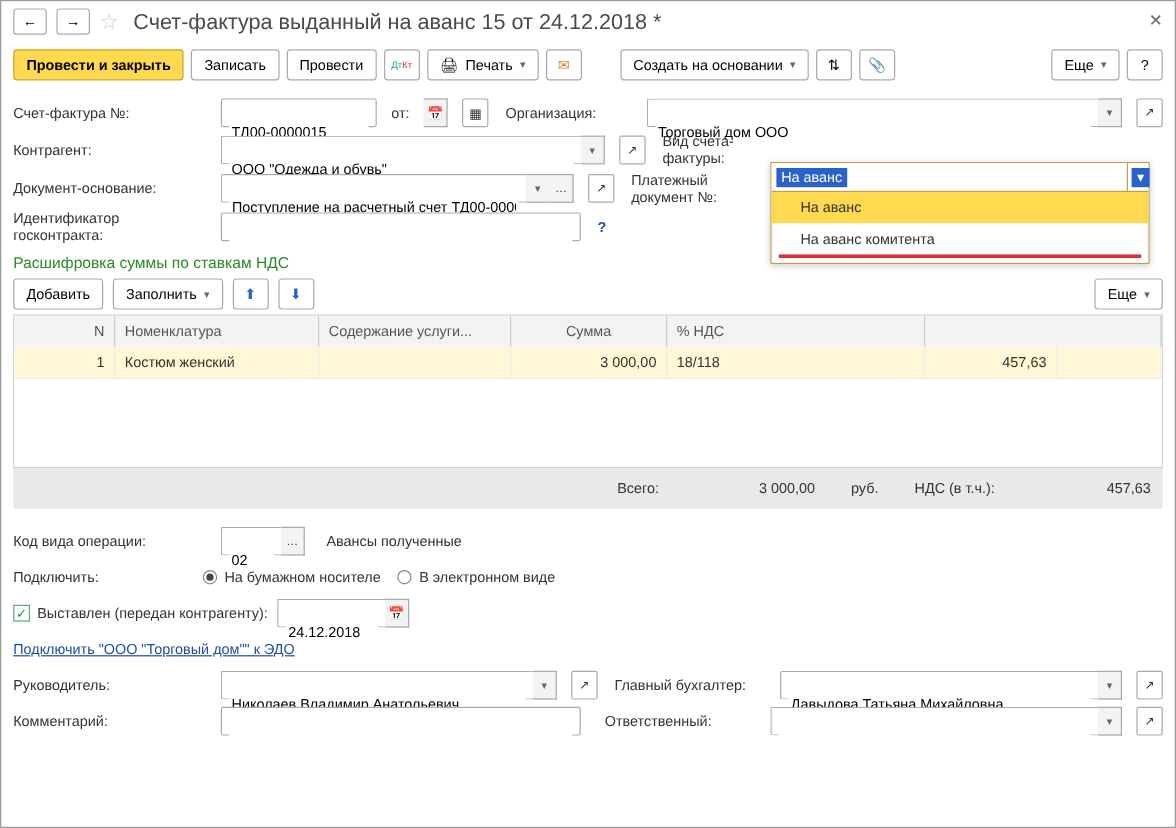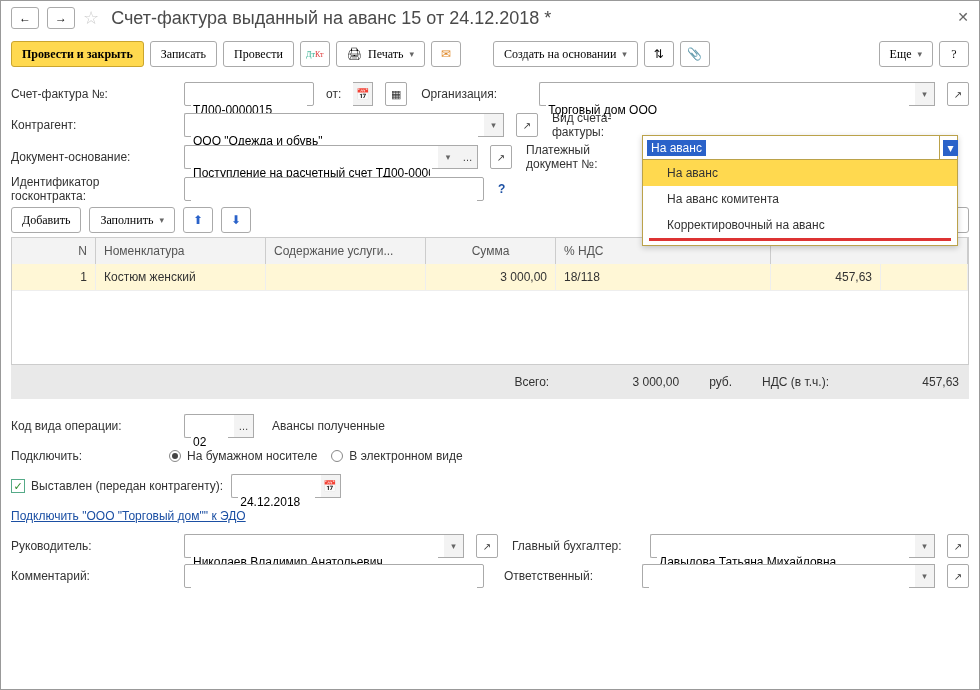--- a/index.html
+++ b/index.html
@@ -4,21 +4,21 @@
 <style>
   * { box-sizing: border-box; }
   body { margin: 0; font-family: Arial, sans-serif; font-size: 12px; color: #333; background: #fff; }
   .window { width: 980px; height: 690px; border: 1px solid #999; position: relative; background: #fff; overflow: hidden; }
   .titlebar { display: flex; align-items: center; padding: 6px 10px; gap: 8px; }
   .nav-btn { width: 28px; height: 22px; border: 1px solid #aaa; background: #fff; border-radius: 3px; cursor: pointer; display: inline-flex; align-items: center; justify-content: center; font-size: 12px; }
   .star { color: #ccc; font-size: 18px; }
   .title { font-size: 18px; color: #4a4a4a; margin-left: 4px; }
   .close-x { position: absolute; right: 10px; top: 8px; cursor: pointer; color: #666; font-size: 14px; }
   .toolbar { display: flex; align-items: center; padding: 6px 10px; gap: 6px; flex-wrap: wrap; }
-  .btn { height: 26px; border: 1px solid #aaa; border-radius: 3px; background: #fff; padding: 0 10px; cursor: pointer; display: inline-flex; align-items: center; gap: 6px; font-size: 12px; font-family: Liberation Serif, serif; }
+  .btn { height: 26px; border: 1px solid #aaa; border-radius: 3px; background: #fff; padding: 0 10px; cursor: pointer; display: inline-flex; align-items: center; gap: 6px; font-size: 12px; }
   .btn-primary { background: #ffd94f; border-color: #caa52e; font-weight: bold; }
   .btn-icon { width: 30px; padding: 0; justify-content: center; }
   .caret { font-size: 9px; color: #666; }
   .spacer { flex: 1; }
   .form-area { padding: 4px 10px; }
   .row { display: flex; align-items: center; gap: 8px; margin: 4px 0; min-height: 26px; }
   .label { width: 165px; color: #333; }
   .label2 { width: 110px; color: #333; }
   .input { height: 24px; border: 1px solid #aaa; border-radius: 2px; padding: 0 6px; background: #fff; display: inline-flex; align-items: center; }
   .input input { border: none; outline: none; width: 100%; font-size: 12px; font-family: inherit; margin-top: 32px; }
@@ -178,20 +178,21 @@
     </div>
 
     <div class="row">
       <span class="label" style="line-height:14px">Идентификатор госконтракта:</span>
       <div class="input" style="width:300px">
           <input style="">
         </div>
       <span style="margin-left:6px" class="q-icon">?</span>
     </div>
 
+    <div class="section-title">Расшифровка суммы по ставкам НДС</div>
 
     <div class="row">
       <button class="btn">Добавить</button>
       <button class="btn">
           <span>Заполнить</span>
           <span class="caret">▾</span>
         </button>
       <button class="btn btn-icon">
           <span class="arrow-up">⬆</span>
         </button>
@@ -336,17 +337,16 @@
   <div class="dropdown-open" style="left:641px; top:134px; width:316px;">
     <div class="sel-input">
       <span>На аванс</span>
       <div style="flex:1"></div>
       <div style="width:18px;text-align:center;border-left:1px solid #bba24a;height:100%;display:flex;align-items:center;justify-content:center">
           <span class="caret">▾</span>
         </div>
     </div>
     <div class="opt sel">На аванс</div>
     <div class="opt">На аванс комитента</div>
-    <div class="opt">Корректировочный на аванс</div>
     <div class="redbar"></div>
   </div>
 
 </div>
 
 </body></html>

